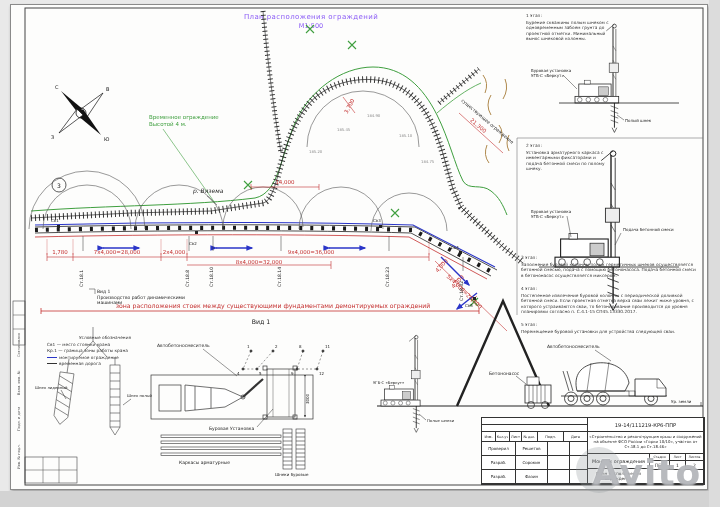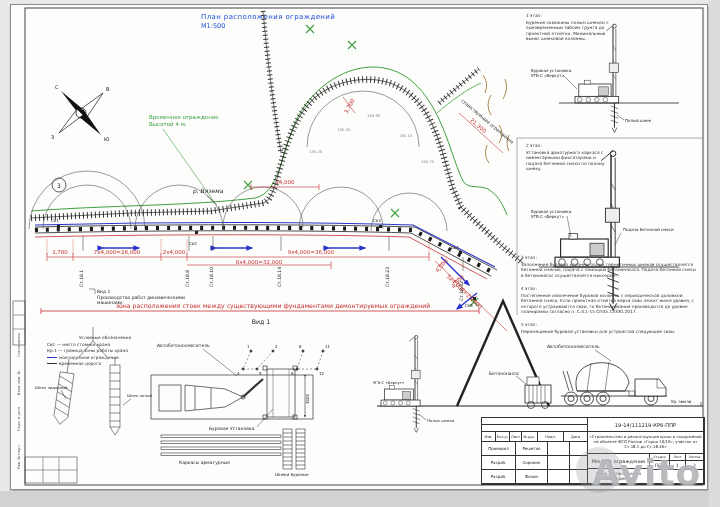--- a/index.html
+++ b/index.html
@@ -4,21 +4,21 @@
 <style>
   html,body{margin:0;padding:0}
   body{width:720px;height:507px;position:relative;background:#e9e9e9;font-family:"DejaVu Sans",sans-serif;overflow:hidden}
   .sheet{position:absolute;left:10px;top:4px;width:696px;height:484px;background:#fdfdfc;border:1px solid #8a8a8a;box-shadow:1px 2px 3px rgba(0,0,0,.3)}
   .bottomband{position:absolute;left:0;top:491px;width:720px;height:16px;background:#d3d3d3}
   .rightband{position:absolute;right:0;top:0;width:11px;height:507px;background:#dcdcdc}
   .plan-svg{position:absolute;left:0;top:0}
   svg text{font-family:"DejaVu Sans",sans-serif;fill:#222}
   .t38{font-size:3.8px}.t4{font-size:4px}.t45{font-size:4.5px}.t5{font-size:5px}.t55{font-size:5.5px}.t6{font-size:6px}.t62{font-size:6.2px}
   .red{fill:#c43030}.grn{fill:#3f9f3f}.gry{fill:#8a8a8a}.mid{text-anchor:middle}
-  .title-wrap{position:absolute;left:190px;top:8px;width:220px;text-align:left;color:#1d4ed8}
+  .title-wrap{position:absolute;left:190px;top:8px;width:220px;text-align:center;color:#8b5cf6}
   .title-wrap .t1{font-size:7px;letter-spacing:.4px}
   .title-wrap .t2{font-size:6.5px;margin-top:1px}
   .note{position:absolute;color:#333;font-size:4.3px;line-height:1.3}
   .note .nt{margin-bottom:1px}
   .legend{position:absolute;left:36px;top:330px;width:116px;color:#333;font-size:4.3px;line-height:1.45}
   .legend .lt{text-align:center;margin-bottom:1px}
   .legend .row{display:flex;align-items:center;gap:2px}
   .dash{display:inline-block;width:10px;height:0;border-top:1.4px solid #333;flex:0 0 auto}
   .dash.blue{border-top-color:#2a35c8}
   .tb{position:absolute;left:470px;top:412px;width:222px;height:66px;border:1.2px solid #333;color:#222;background:#fff}

